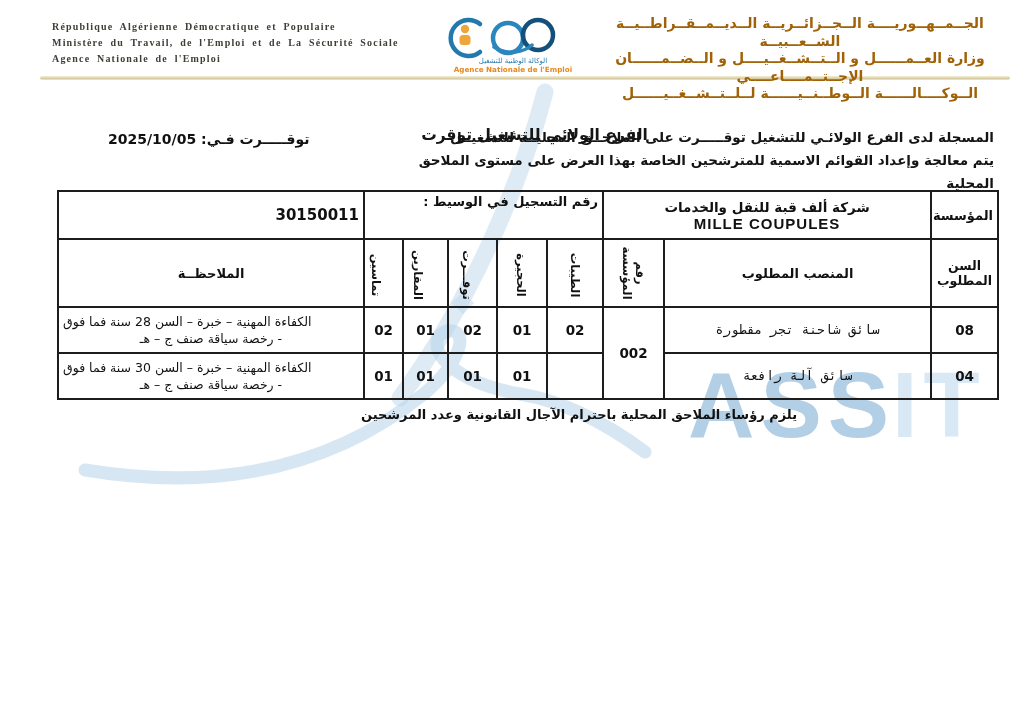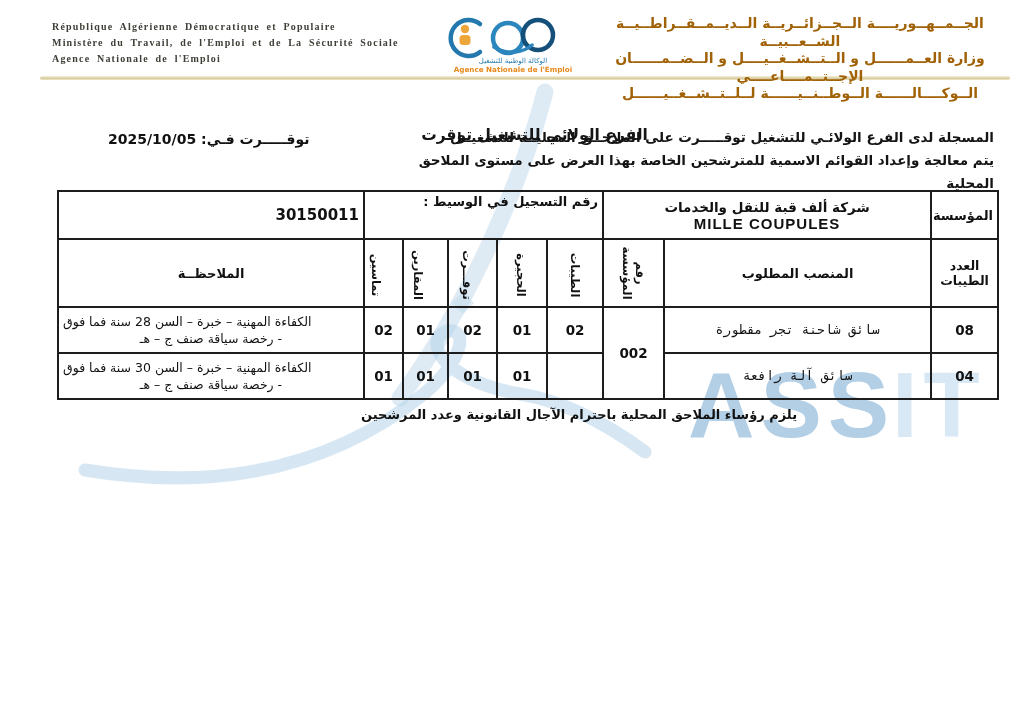--- a/index.html
+++ b/index.html
@@ -133,21 +133,21 @@
         <td class="c-center bold fs13">المؤسسة</td>
         <td class="company-cell" colspan="2">
           <div class="ar">شركة ألف قبة للنقل والخدمات</div>
           <div class="fr">MILLE COUPULES</div>
         </td>
         <td class="reg-label-cell" colspan="5">رقم التسجيل في الوسيط :</td>
         <td class="reg-num">30150011</td>
       </tr>
 
       <tr style="height:68px">
-        <td class="c-center qty-hdr">العدد الطيبات</td>
+        <td class="c-center qty-hdr">السن المطلوب</td>
         <td class="c-center bold fs13">المنصب المطلوب</td>
         <td class="vcell">
           <span class="rot2">
             <span style="display:block">رقم</span>
             <span style="display:block">المؤسسة</span>
           </span>
         </td>
         <td class="vcell">
           <span class="rot">الطيبات</span></td>
         <td class="vcell">

